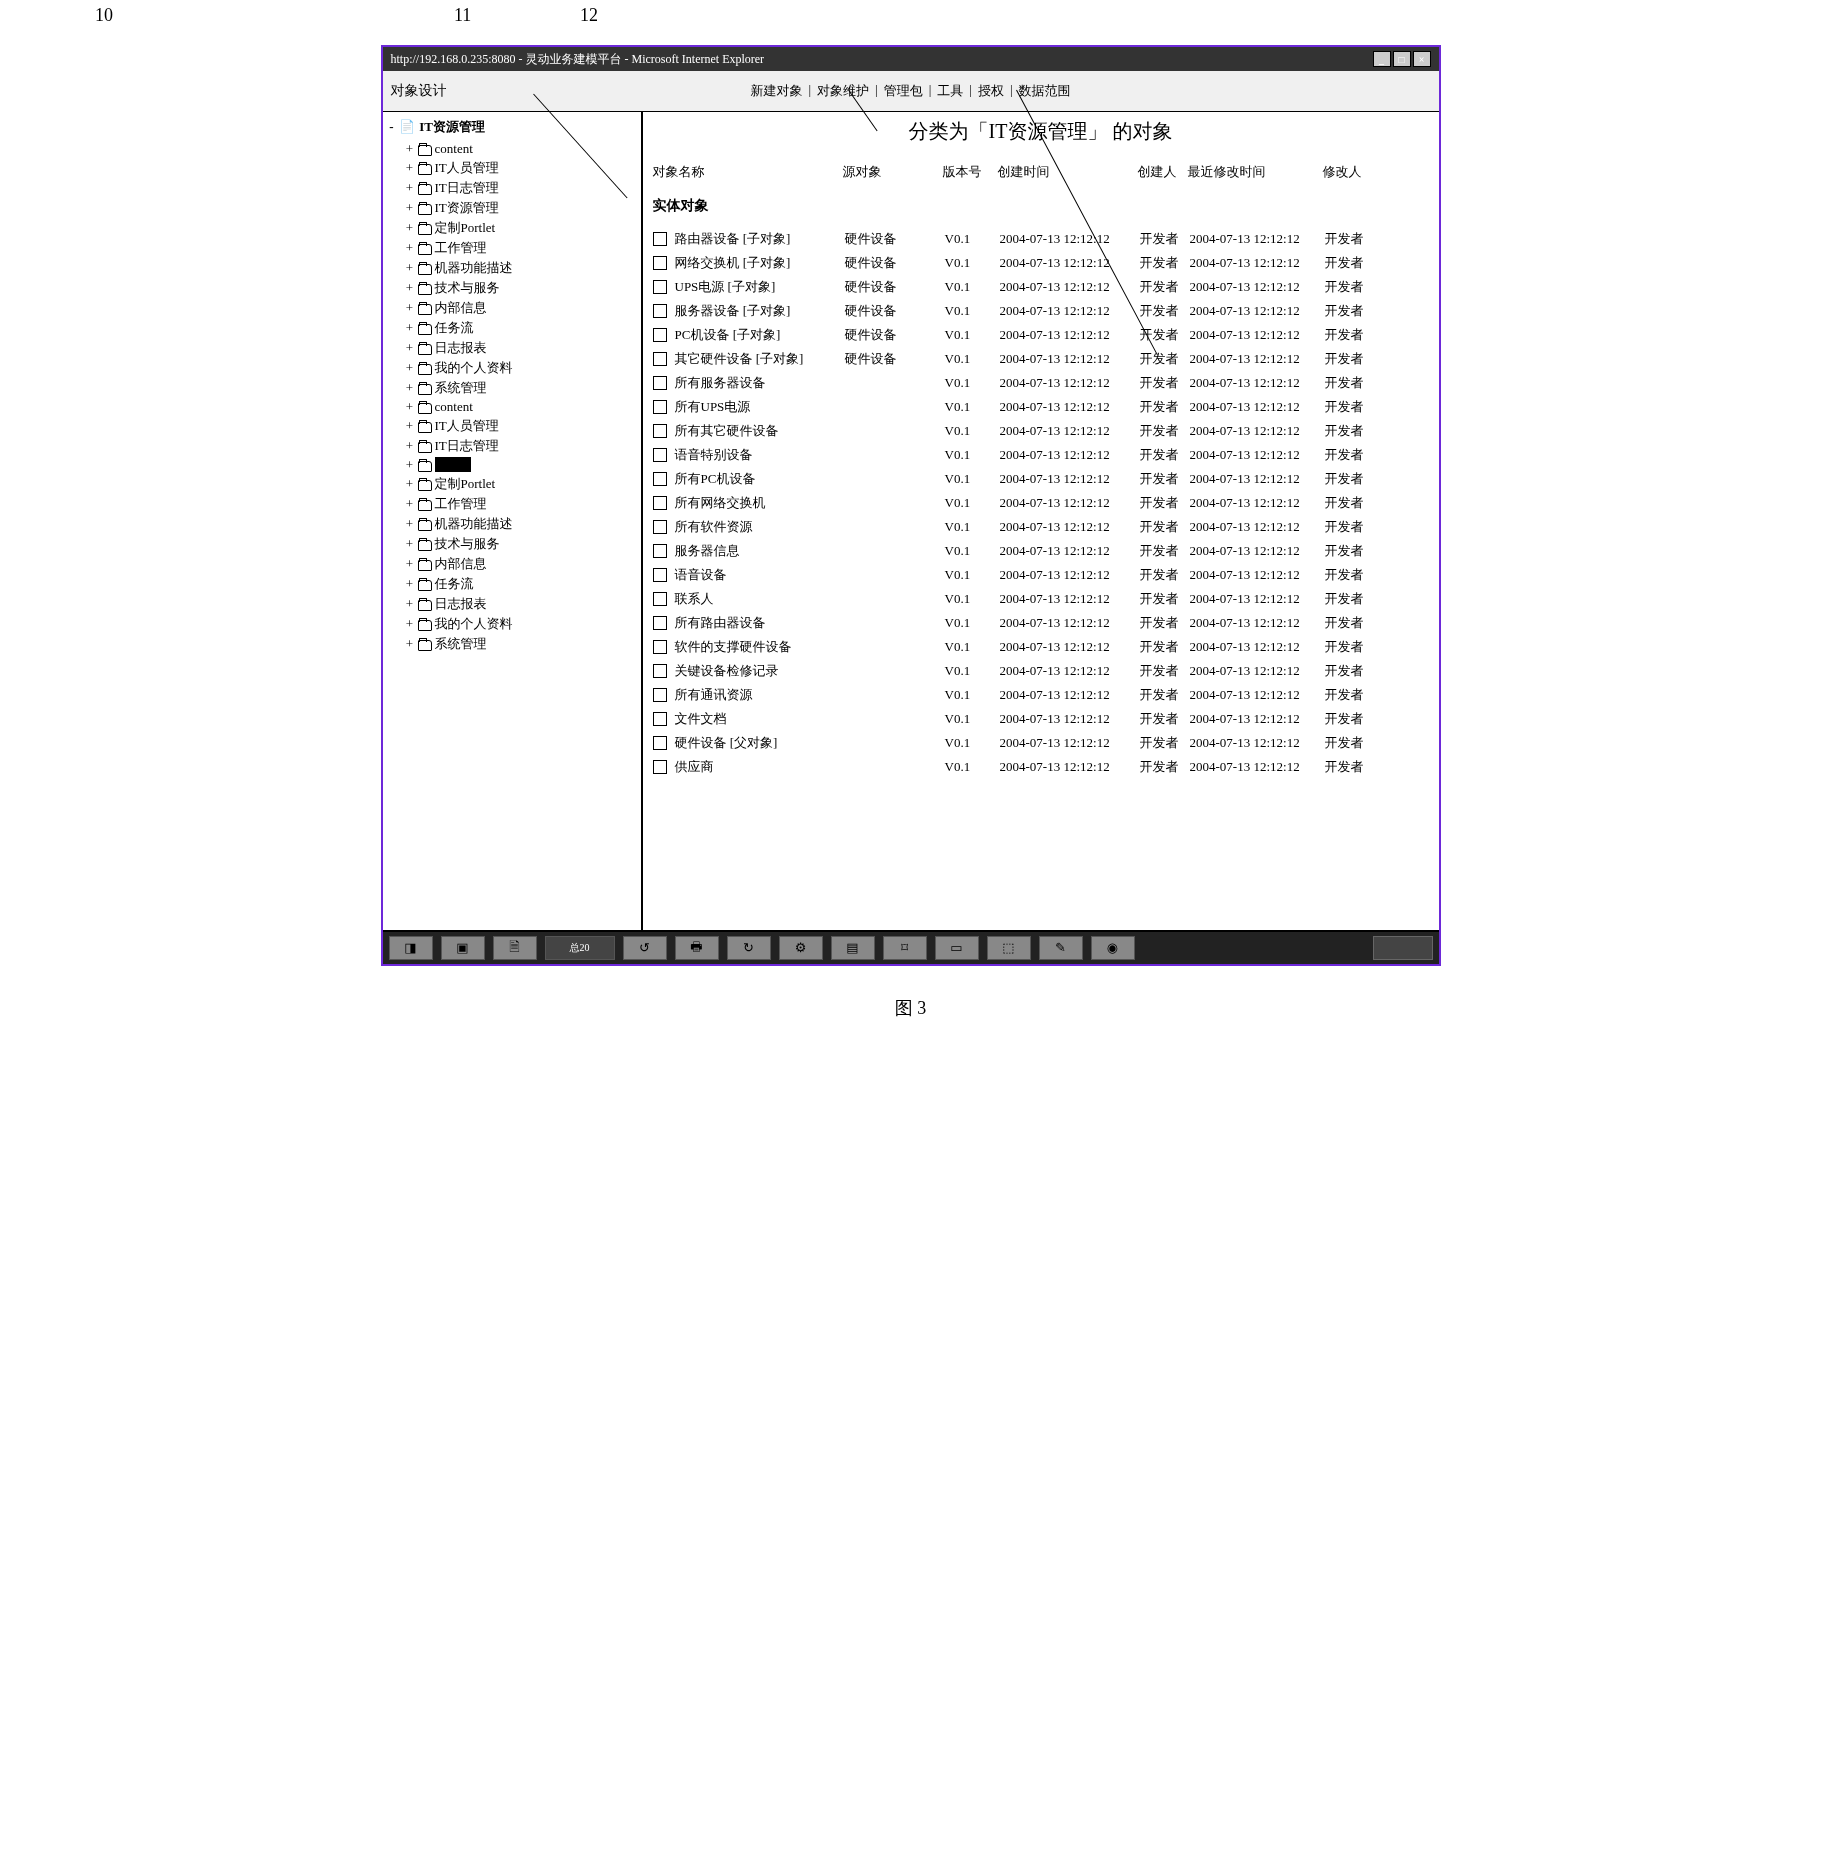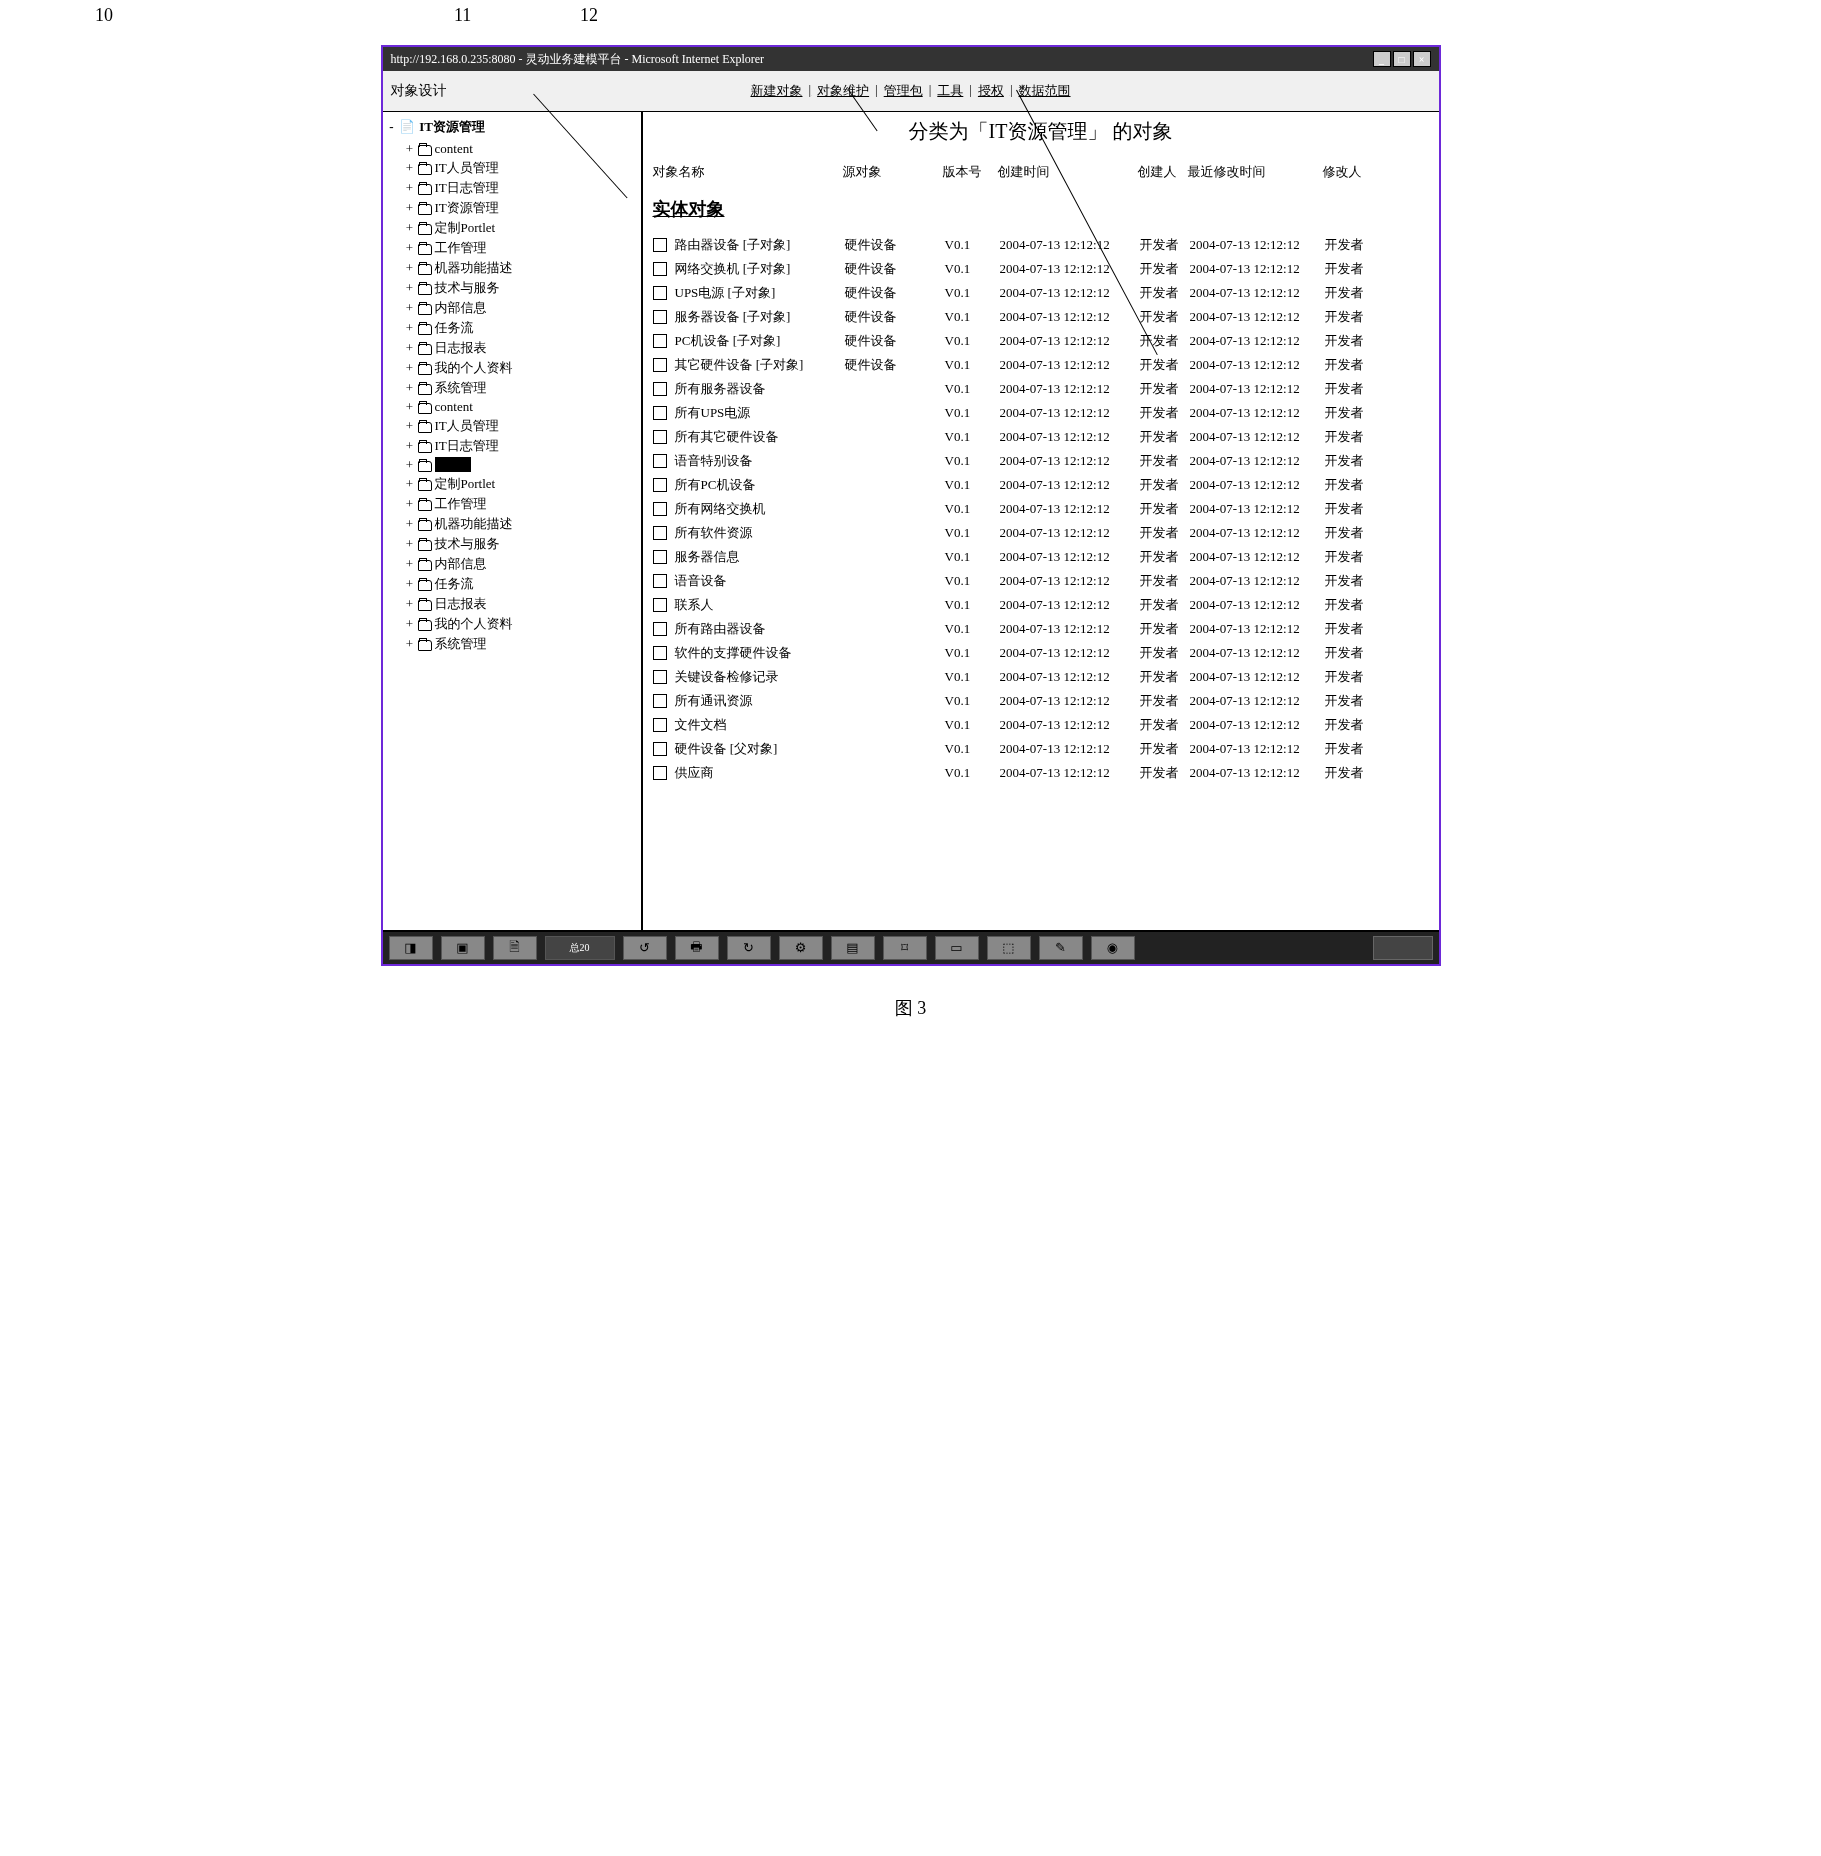--- a/index.html
+++ b/index.html
@@ -10,21 +10,21 @@
     
     .window { border: 2px solid #6d28d9; width: 1060px; margin: 0 auto; }
     
     .title-bar { background: #333; color: #fff; padding: 3px 8px; display: flex; justify-content: space-between; align-items: center; height: 24px; }
     .title-bar-text { font-size: 12px; }
     .window-controls { display: flex; gap: 2px; }
     .window-control { width: 18px; height: 16px; background: #ccc; border: 1px solid #000; display: flex; align-items: center; justify-content: center; font-size: 10px; font-weight: bold; }
     
     .toolbar { background: #f0f0f0; border-bottom: 1px solid #000; padding: 20px 8px; display: flex; align-items: center; height: 28px; position: relative; }
     .toolbar-title { font-size: 14px; margin-right: 20px; }
-    .toolbar-menu { position: absolute; left: 50%; transform: translateX(-50%); display: flex; gap: 4px; font-size: 13px; text-decoration: underline; }
+    .toolbar-menu { position: absolute; left: 50%; transform: translateX(-50%); display: flex; gap: 4px; font-size: 13px; }
     .toolbar-menu span.sep { margin: 0 2px; }
     
     .main-area { display: flex; min-height: 820px; border-bottom: 2px solid #000; }
     
     .sidebar { width: 260px; border-right: 2px solid #000; padding: 6px 4px; background: #fff; }
     .tree-root { font-weight: bold; margin-bottom: 4px; font-size: 13px; }
     .tree-item { padding: 1px 0 1px 18px; font-size: 13px; white-space: nowrap; }
     .tree-toggle { display: inline-block; width: 10px; text-align: center; }
     .folder-icon { display: inline-block; width: 14px; height: 11px; border: 1px solid #000; border-radius: 1px 3px 1px 1px; margin: 0 3px; vertical-align: middle; position: relative; }
     .folder-icon::before { content: ''; position: absolute; top: -3px; left: 0; width: 6px; height: 3px; border: 1px solid #000; border-bottom: none; border-radius: 1px 1px 0 0; }
@@ -35,21 +35,21 @@
     
     .table-header { display: flex; font-size: 13px; font-weight: normal; margin-bottom: 16px; }
     .col-name { width: 190px; }
     .col-source { width: 100px; }
     .col-version { width: 55px; }
     .col-created { width: 140px; }
     .col-creator { width: 50px; }
     .col-modified { width: 135px; }
     .col-modifier { width: 50px; }
     
-    .section-title { font-weight: bold; text-decoration: underline; margin-bottom: 10px; padding-bottom: 2px; font-size: 18px; }
+    .section-title { font-weight: bold; margin-bottom: 10px; padding-bottom: 2px; font-size: 14px; }
     
     .data-row { display: flex; align-items: center; font-size: 13px; padding: 3px 0; }
     .row-checkbox { width: 14px; height: 14px; border: 1.5px solid #000; margin-right: 8px; flex-shrink: 0; }
     .row-name { width: 170px; }
     .row-source { width: 100px; }
     .row-version { width: 55px; }
     .row-created { width: 140px; }
     .row-creator { width: 50px; }
     .row-modified { width: 135px; }
     .row-modifier { width: 50px; }

